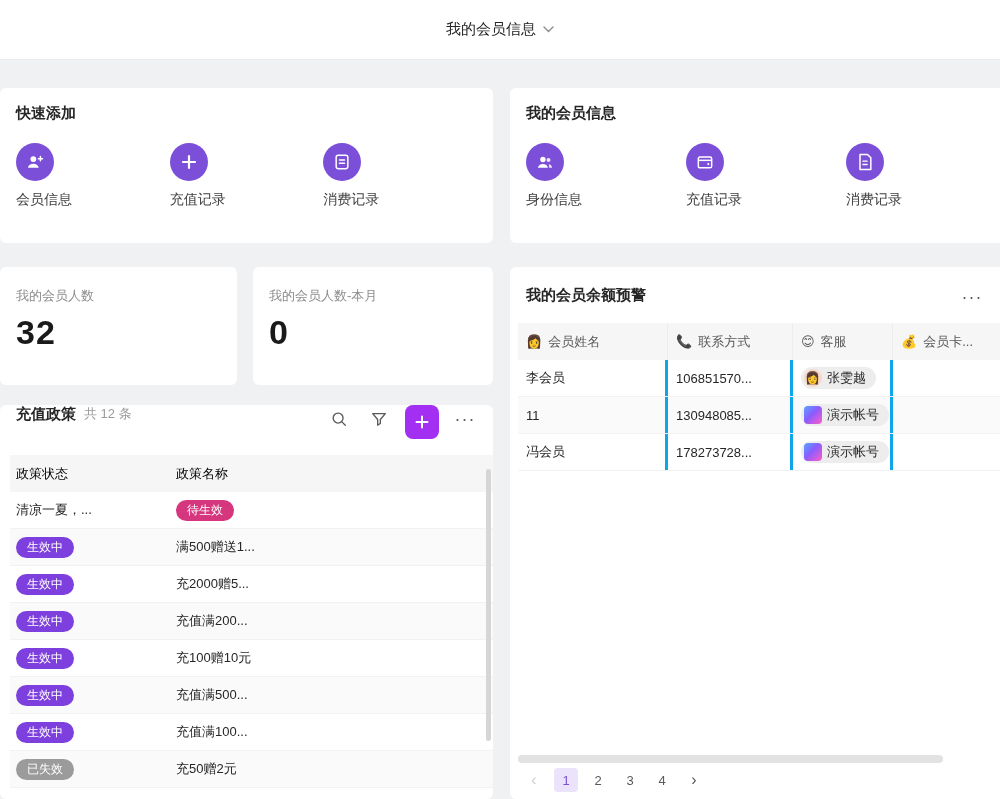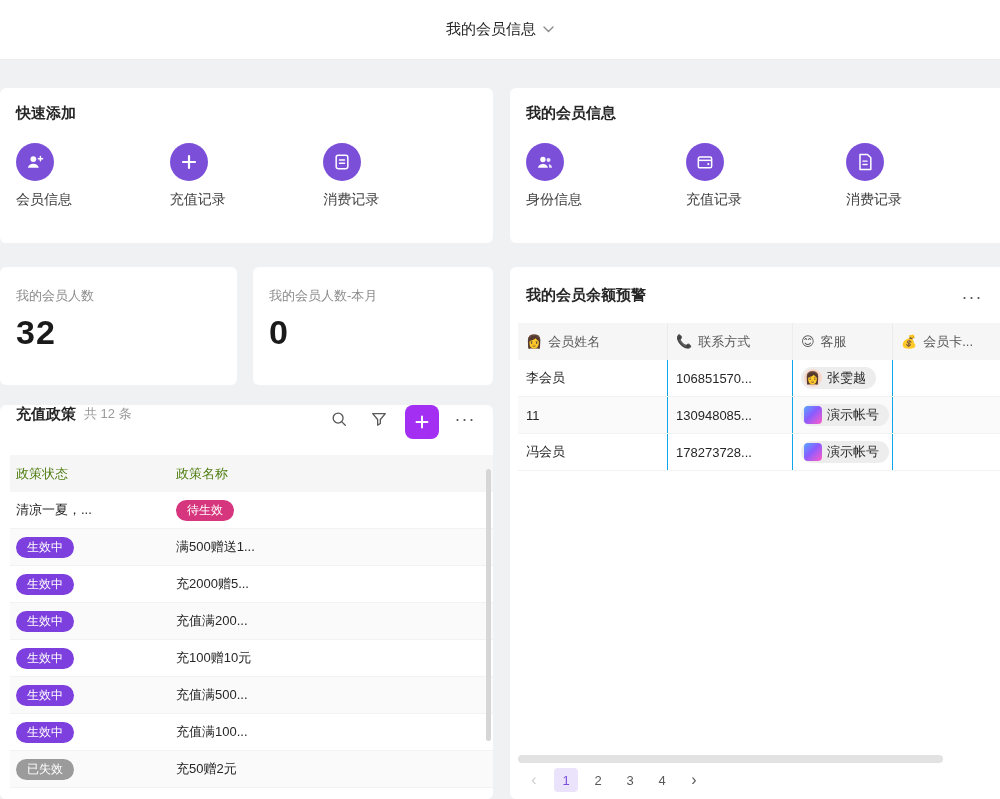--- a/index.html
+++ b/index.html
@@ -38,35 +38,35 @@
   
   .rc-head { height:50px; display:flex; padding:0 14px 0 16px; }
   .rc-count { font-size:13px; color:#9a9a9a; margin-left:8px; }
   .spacer { flex:1; }
   .icon-btn { width:28px; height:28px; display:flex; align-items:center; justify-content:center; cursor:pointer; margin-left:12px; }
   .add-btn { width:34px; height:34px; border-radius:8px; display:flex; align-items:center; justify-content:center; cursor:pointer; margin-left:12px; }
   .dots { font-size:18px; color:#595959; letter-spacing:1px; line-height:1; }
 
   .tbl { margin-left:10px; }
   .tbl-head, .prow { display:grid; grid-template-columns:160px 1fr; align-items:center; height:37px; }
-  .tbl-head { background:#f6f6f6; font-size:13px; color:#4d7c0f; }
+  .tbl-head { background:#f6f6f6; font-size:13px; color:#000000; }
   .prow { border-bottom:1px solid #f2f2f2; font-size:13px; color:#262626; cursor:pointer; }
   .prow:nth-child(even) { background:#fafafa; }
   .pcell { padding-left:6px; }
   .badge { display:inline-block; padding:3px 11px; border-radius:12px; color:#fff; font-size:12px; line-height:15px; }
   .vscroll { position:absolute; right:2px; top:64px; width:5px; height:272px; background:#d6d6d6; border-radius:3px; }
 
   
   .bl-head { height:56px; display:flex; align-items:center; padding:0 16px; }
   .bl-more { position:absolute; right:44px; top:16px; width:28px; height:28px; display:flex; align-items:center; justify-content:center; cursor:pointer; }
   .btbl { margin-left:8px; }
   .bhead, .brow { display:grid; grid-template-columns:150px 125px 100px 140px; height:37px; font-size:13px; }
   .bhead { background:#f6f6f6; color:#595959; }
   .bcell { padding-left:8px; height:100%; display:flex; align-items:center; gap:6px; border-right:1px solid #ececec; }
-  .brow .bcell { border-right:1px solid #0ea5e9; }
+  .brow .bcell { border-right:3px solid #0ea5e9; }
   .brow { border-bottom:1px solid #f2f2f2; color:#262626; cursor:pointer; }
   .bbody .brow:nth-child(even) { background:#fafafa; }
   .bal { justify-content:flex-end; padding-right:22px; }
   .col-ic { font-size:13px; }
   .agent-pill { display:inline-flex; align-items:center; gap:5px; background:#ededed; border-radius:12px; padding:2px 10px 2px 3px; font-size:13px; color:#262626; }
   .avatar { width:18px; height:18px; border-radius:50%; display:flex; align-items:center; justify-content:center; font-size:12px; overflow:hidden; }
   .avatar.photo { background:#f6d7c8; }
   .avatar.logo { border-radius:4px; background:linear-gradient(135deg,#58a6ff 0%,#8a5cff 45%,#ff5cc8 100%); }
 
   .hscroll-track { position:absolute; left:8px; right:18px; bottom:36px; height:8px; }

